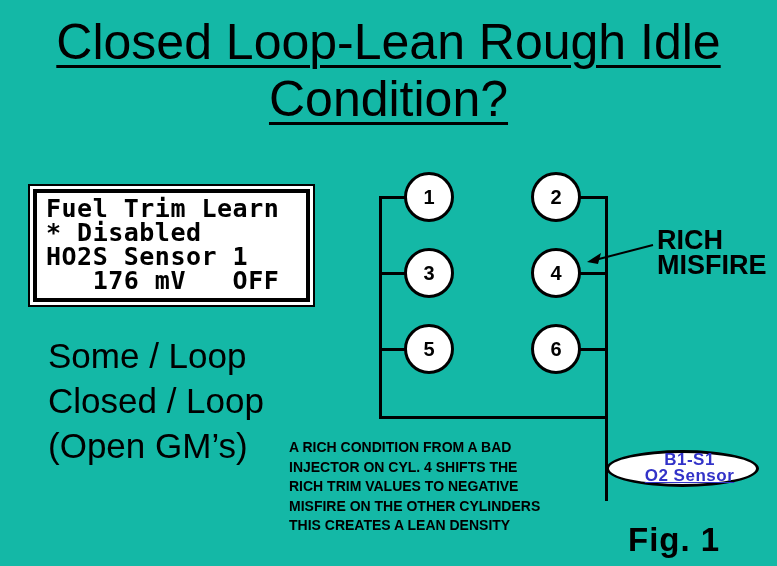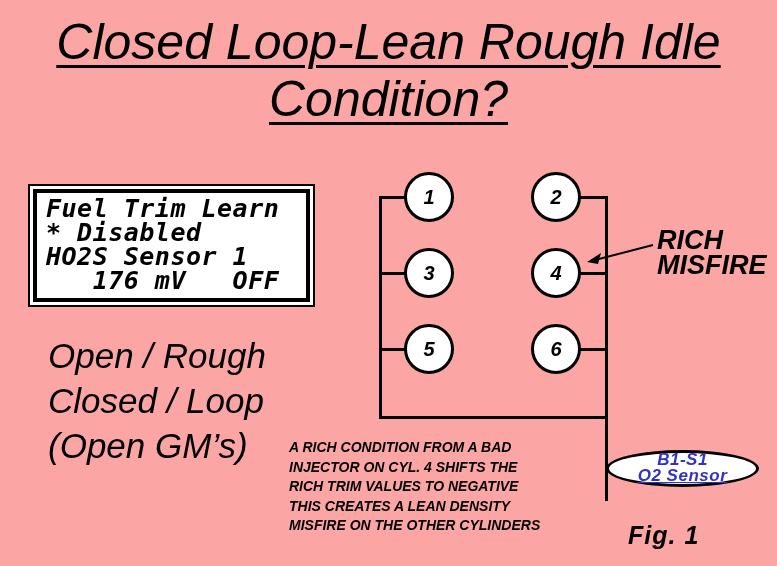--- a/index.html
+++ b/index.html
@@ -1,17 +1,17 @@
 <!DOCTYPE html>
 <html><head>
 <meta charset="utf-8">
 <style>
   html,body{margin:0;padding:0;background:#fff;}
-  .slide{position:relative;width:777px;height:566px;background:#fca5a5;
-         font-family:"Liberation Sans",sans-serif;color:#000;overflow:hidden;font-style:italic;}
+  .slide{position:relative;width:777px;height:566px;background:#14b8a6;
+         font-family:"Liberation Sans",sans-serif;color:#000;overflow:hidden;}
 
   
   .title{position:absolute;top:14px;left:0;width:777px;text-align:center;
          font-size:50px;line-height:57px;font-weight:400;}
   .title .t-line{display:inline;}
   .title span{text-decoration:underline;text-decoration-thickness:3px;text-underline-offset:6px;}
 
   
   .scan-outer{position:absolute;left:28px;top:184px;width:287px;height:123px;
               border:2px solid #000;box-sizing:border-box;padding:3px;background:#fff;}
@@ -27,45 +27,45 @@
   .dline{position:absolute;background:#000;}
   .cyl{position:absolute;width:44px;height:44px;border:3px solid #000;border-radius:50%;
        background:#fff;text-align:center;line-height:44px;font-weight:bold;font-size:20px;}
   .callout{position:absolute;left:657px;top:228px;font-weight:bold;font-size:27px;line-height:25px;}
   .arrow-svg{position:absolute;left:583px;top:237px;}
 
   
   .o2-ellipse{position:absolute;left:606px;top:450px;width:153px;height:37px;
               border:3px solid #000;border-radius:50%;box-sizing:border-box;background:#fff;}
   .o2-label{position:absolute;left:606px;top:452px;width:153px;text-align:center;
-            font-weight:bold;font-size:17px;line-height:16px;letter-spacing:0.5px;}
+            font-weight:bold;font-size:17px;line-height:16px;letter-spacing:0.5px;padding-left:7px;}
   .o2-label .u{text-decoration:underline;}
 
   
   .caption{position:absolute;left:289px;top:438px;font-weight:bold;font-size:14px;line-height:19.5px;}
 
   
-  .fig{position:absolute;left:628px;top:521px;font-weight:bold;font-size:25px;letter-spacing:1px;}
+  .fig{position:absolute;left:628px;top:521px;font-weight:bold;font-size:33px;letter-spacing:1px;}
 </style>
 </head>
 <body>
 
 <div class="slide">
 
   <div class="title">
     <div class="t-line" style="display:block;"><span>Closed Loop-Lean Rough Idle</span></div>
     <div class="t-line" style="display:block;"><span>Condition?</span></div>
   </div>
 
   <div class="scan-outer">
     <div class="scan-inner"><div>Fuel Trim Learn</div><div>* Disabled</div><div>HO2S Sensor 1</div><div>   176 mV   OFF</div></div>
   </div>
 
   <div class="loop-notes">
-    <div>Open / Rough</div>
+    <div>Some / Loop</div>
     <div>Closed / Loop</div>
     <div>(Open GM’s)</div>
   </div>
 
   <div class="dline" style="left:379px;top:196px;width:3px;height:223px;"></div>
   <div class="dline" style="left:605px;top:196px;width:3px;height:305px;"></div>
   <div class="dline" style="left:379px;top:416px;width:229px;height:3px;"></div>
 
   <div class="dline" style="left:379px;top:196px;width:28px;height:3px;"></div>
   <div class="dline" style="left:579px;top:196px;width:29px;height:3px;"></div>
@@ -94,19 +94,19 @@
   <div class="o2-ellipse"></div>
   <div class="o2-label" style="color: rgb(50, 50, 200);">
     <div>B1-S1</div>
     <div class="u">O2 Sensor</div>
   </div>
 
   <div class="caption">
     <div>A RICH CONDITION FROM A BAD</div>
     <div>INJECTOR ON CYL. 4 SHIFTS THE</div>
     <div>RICH TRIM VALUES TO NEGATIVE</div>
+    <div>MISFIRE ON THE OTHER CYLINDERS</div>
     <div>THIS CREATES A LEAN DENSITY</div>
-    <div>MISFIRE ON THE OTHER CYLINDERS</div>
   </div>
 
   <div class="fig">Fig. 1</div>
 
 </div>
 
 </body></html>

